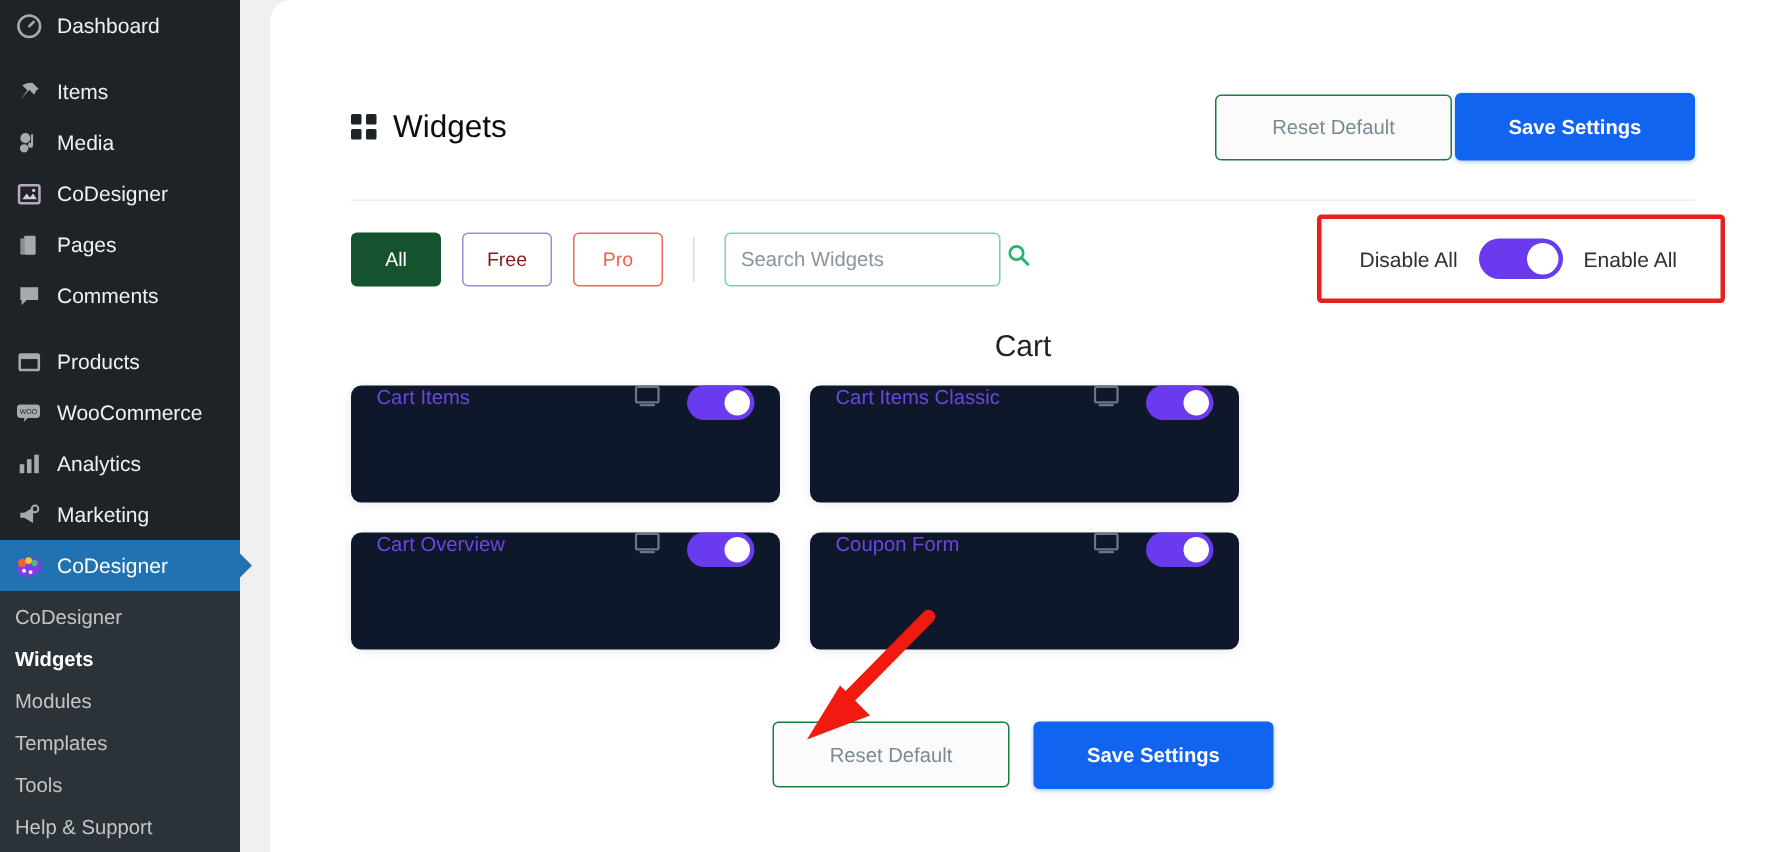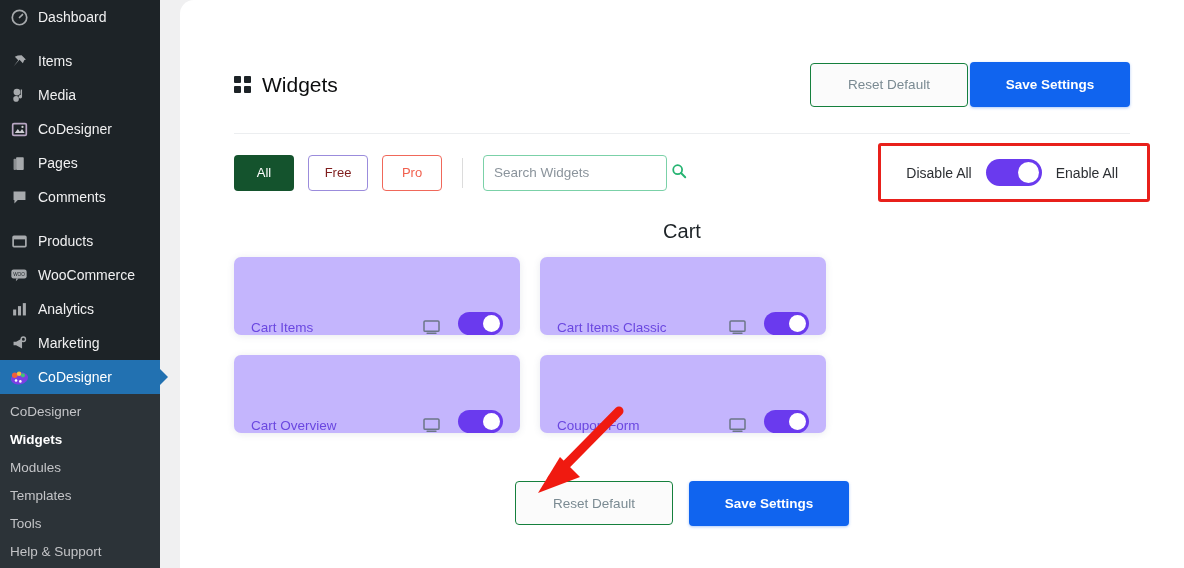--- a/index.html
+++ b/index.html
@@ -109,23 +109,23 @@
     position: absolute; top: 3px; right: 3px; width: 21px; height: 21px;
     background: #fff; border-radius: 50%;
   }
   .switch.sm { width: 45px; height: 23px; border-radius: 12px; flex: 0 0 45px; }
   .switch.sm .knob { width: 17px; height: 17px; top: 3px; right: 3px; }
 
   .section-title { text-align: center; font-size: 20px; color: #1d2327; margin-top: 26px; }
 
   .cards { display: flex; flex-wrap: wrap; gap: 20px; margin-top: 14px; }
   .card {
-    width: 286px; height: 78px; background: #c4b5fd; border-radius: 7px;
+    width: 286px; height: 78px; background: #0f172a; border-radius: 7px;
     box-shadow: 0 1px 7px rgba(80,90,120,.13);
-    display: flex; align-items: flex-end; padding: 0 17px; gap: 0;
+    display: flex; align-items: flex-start; padding: 0 17px; gap: 0;
   }
   .card .wname { font-size: 13.5px; color: #6a47e0; flex: 1; }
   .monitor { margin-right: 18px; display: flex; align-items: center; }
 
   .footer-btns {
     display: flex; justify-content: center; gap: 16px; margin-top: 48px;
     position: relative;
   }
 
   .arrow { position: absolute; left: 282px; top: -76px; pointer-events: none; }

